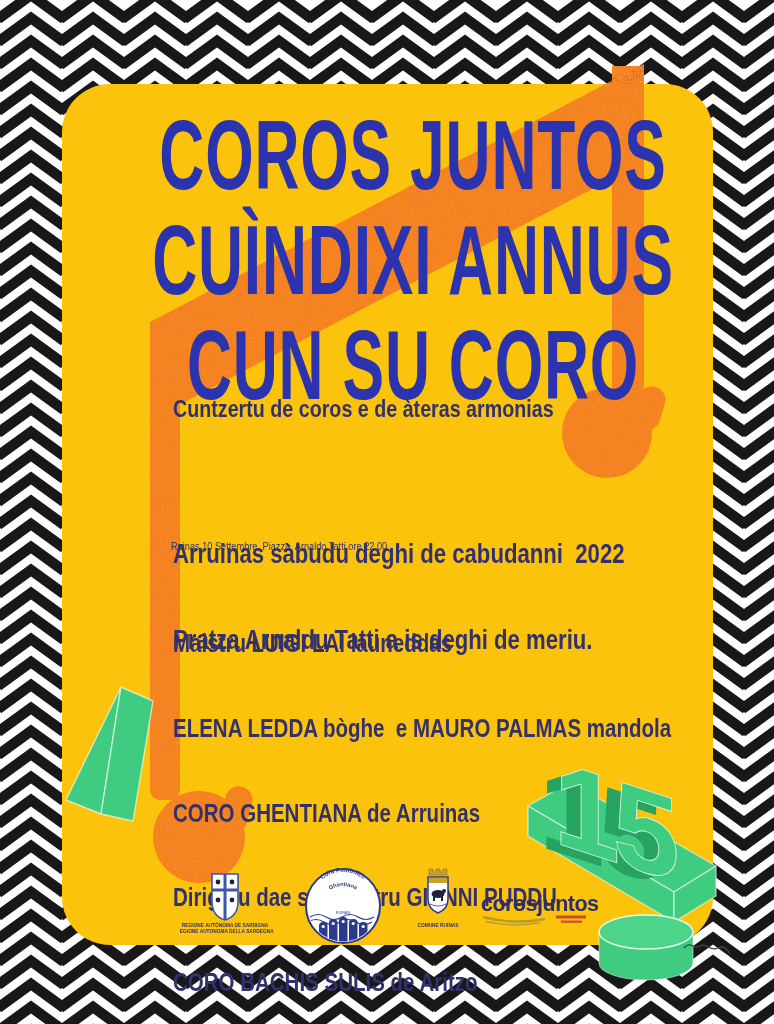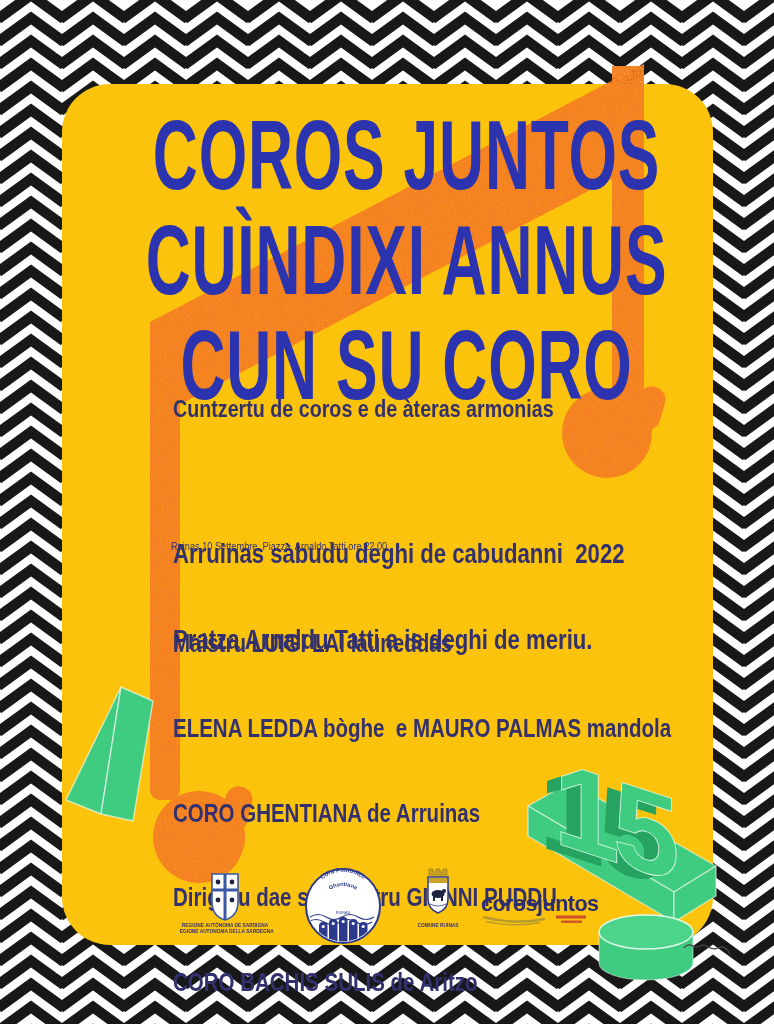--- a/index.html
+++ b/index.html
@@ -7,21 +7,21 @@
     width:774px;height:1024px;position:relative;overflow:hidden;
     background:#ffffff;
     font-family:"Liberation Sans", sans-serif;
   }
   .layer{position:absolute;left:0;top:0;}
   #poster-bg{
     position:absolute;left:62px;top:84px;width:651px;height:861px;
     background:#FCC30D;border-radius:48px;
   }
   #content{
-    position:absolute;left:62px;top:84px;width:651px;height:737px;
+    position:absolute;left:62px;top:84px;width:651px;height:737px;padding-left:13px;
   }
   .title-line{
     position:absolute;left:24px;right:-14px;text-align:center;
     font-weight:bold;font-size:76px;line-height:105px;height:105px;
     color:#2B34AE;letter-spacing:1px;white-space:pre;
     transform:scale(0.82,1.30);
   }
   .txt{position:absolute;white-space:pre;color:#33306E;transform-origin:left center;}
   #subtitle{left:111px;top:310px;font-size:24px;font-weight:bold;line-height:30px;transform:scaleX(0.82);}
   #dates{left:111px;top:399px;font-size:27px;font-weight:bold;line-height:28.6px;transform:scaleX(0.82);}

